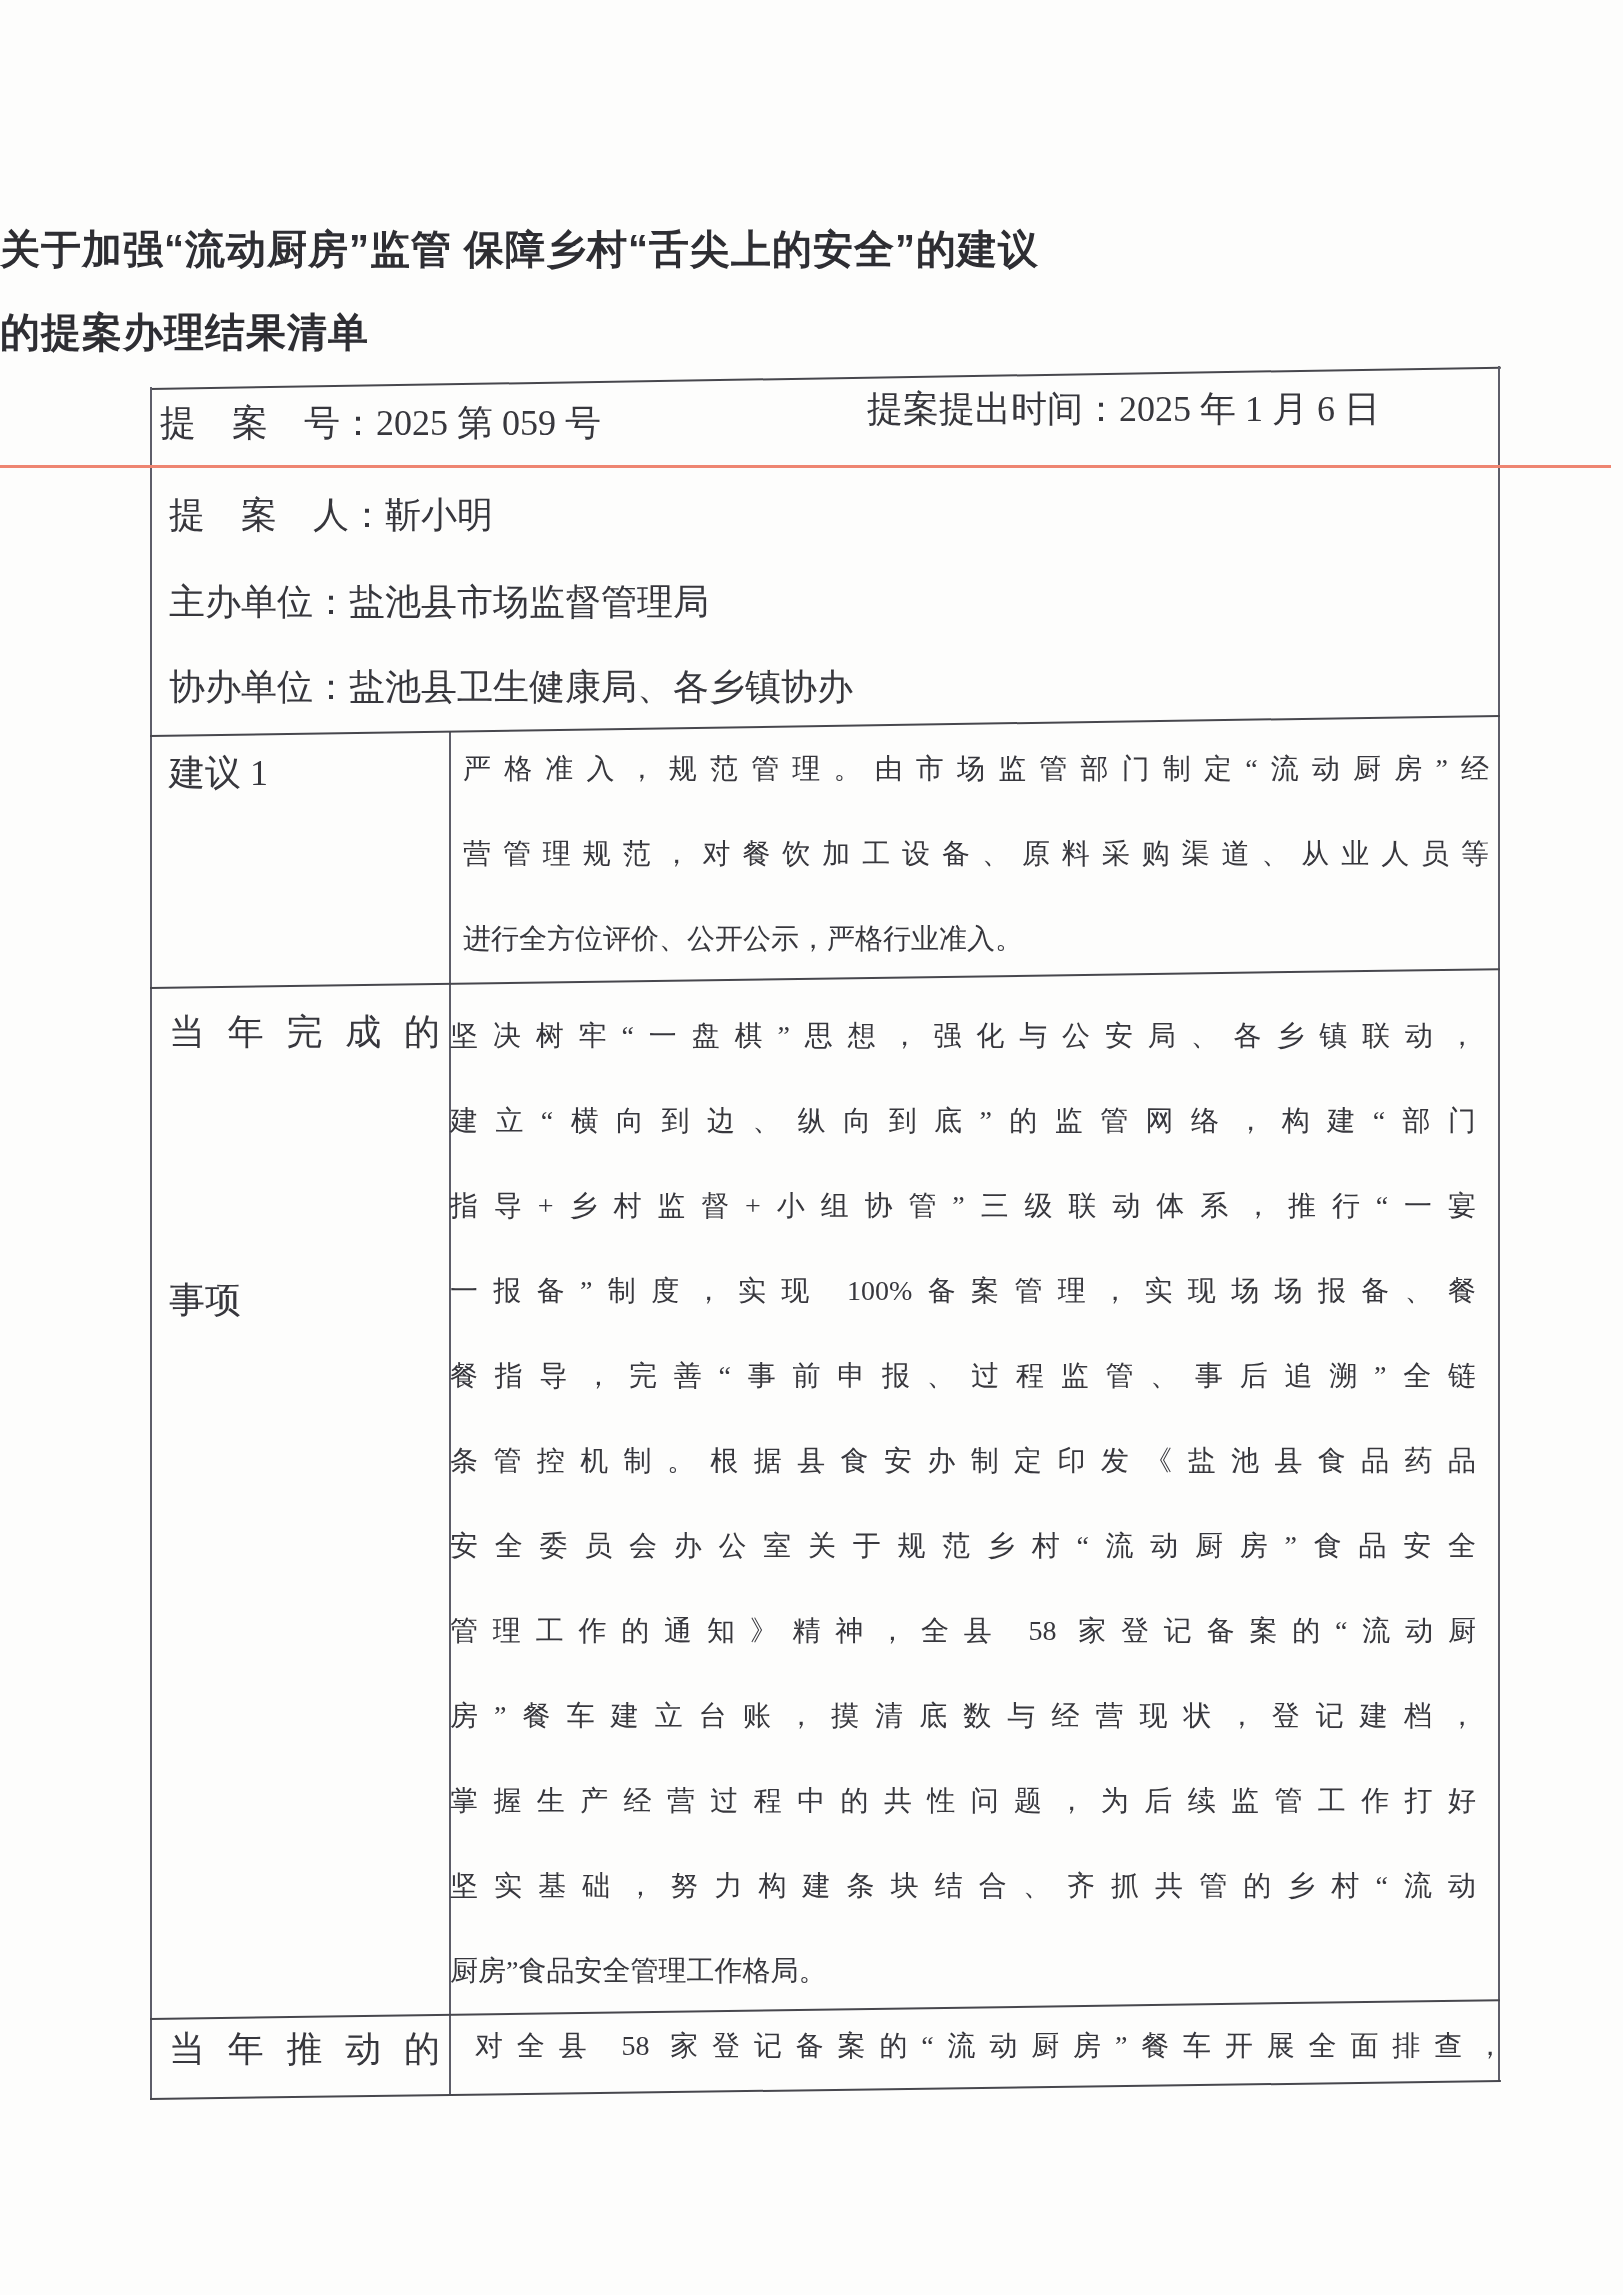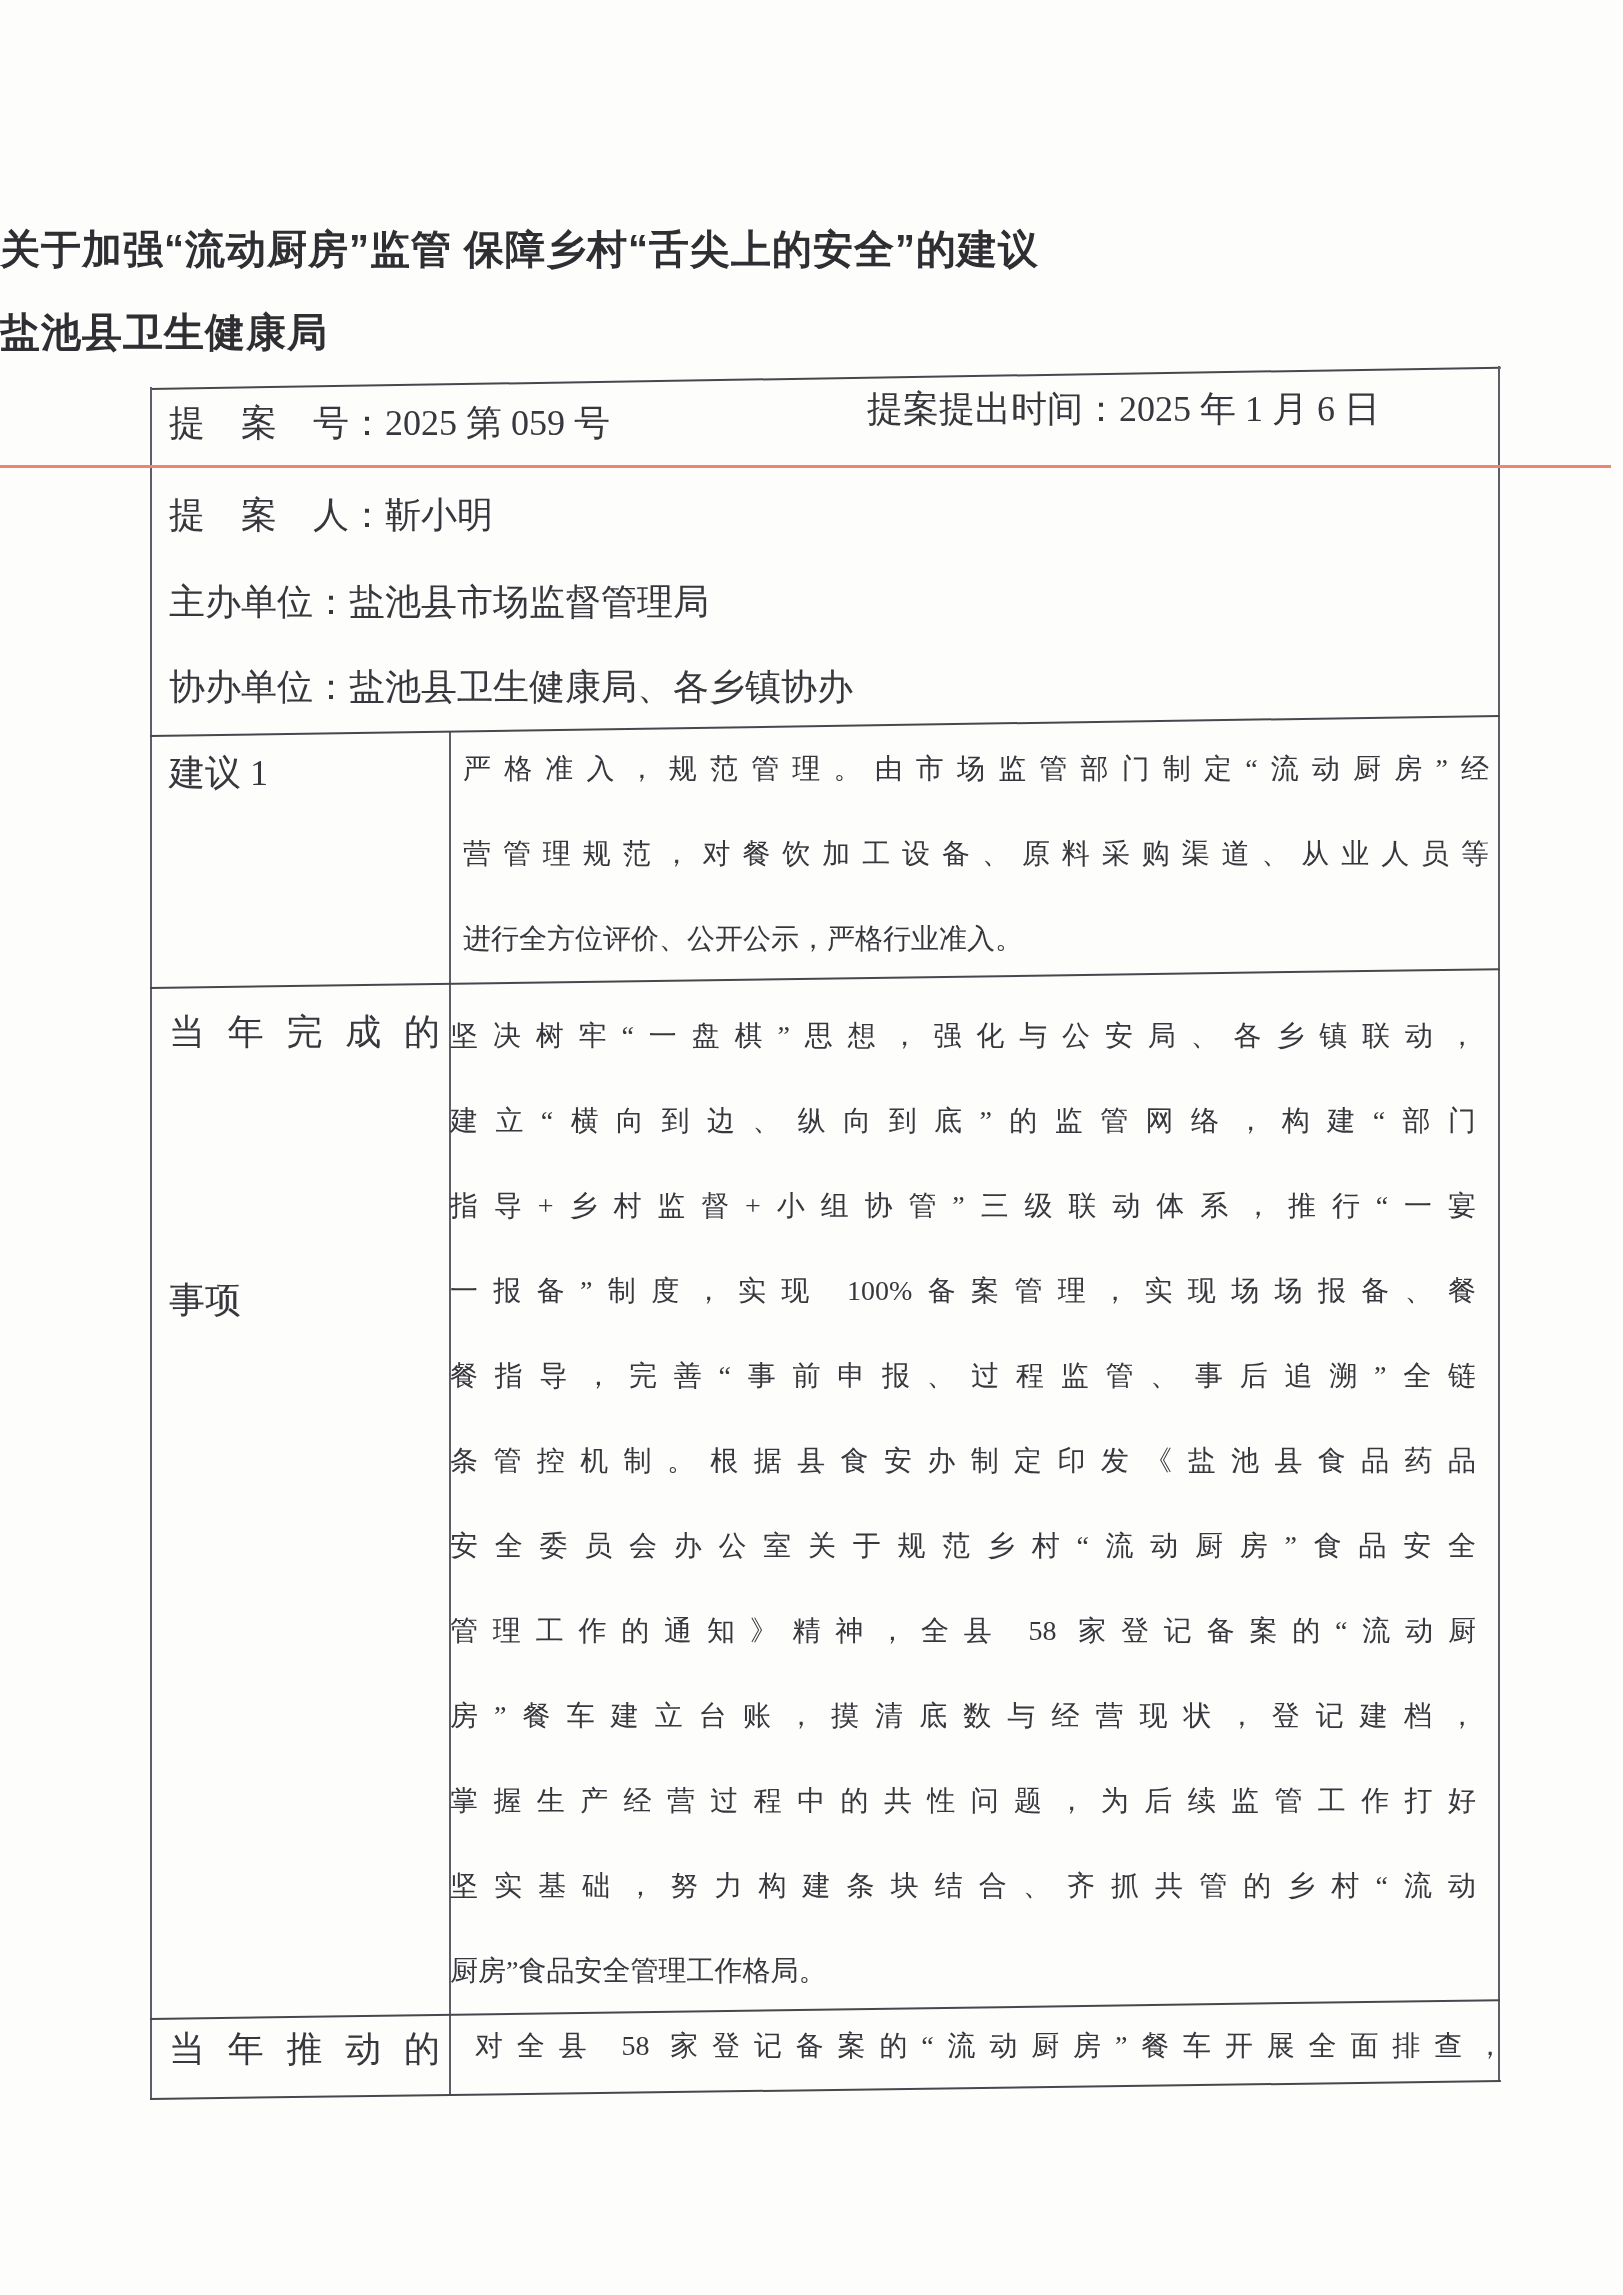--- a/index.html
+++ b/index.html
@@ -20,35 +20,35 @@
                 text-align:justify;text-align-last:justify;}
   .lines .cline:last-child{text-align-last:left;}
   .lines.justify-all .cline:last-child{text-align-last:justify;}
 </style>
 </head>
 <body>
 
 <div class="page">
 
   <div class="abs title" style="top:224px;">关于加强“流动厨房”监管 保障乡村“舌尖上的安全”的建议</div>
-  <div class="abs title" style="top:307px;">盐池县卫生健康局</div>
+  <div class="abs title" style="top:307px;">的提案办理结果清单</div>
 
   <div class="abs skew" style="left:150px;top:388px;width:1351px;transform:rotate(-0.9deg);"></div>
   <div class="abs vline" style="left:150px;top:387px;height:1713px;"></div>
   <div class="abs vline" style="left:1498px;top:366px;height:1716px;"></div>
   <div class="abs vline" style="left:449px;top:731px;height:1363px;"></div>
 
   <div class="abs redline" style="left:0;top:465px;width:1611px;"></div>
 
   <div class="abs skew" style="left:150px;top:735px;width:1350px;transform:rotate(-0.85deg);"></div>
   <div class="abs skew" style="left:150px;top:987px;width:1350px;transform:rotate(-0.8deg);"></div>
   <div class="abs skew" style="left:150px;top:2018px;width:1350px;transform:rotate(-0.8deg);"></div>
   <div class="abs skew" style="left:150px;top:2098px;width:1351px;transform:rotate(-0.76deg);"></div>
 
-  <div class="abs txt" style="left:169px;top:400px;">提　案　号：2025 第 059 号</div>
+  <div class="abs txt" style="left:160px;top:400px;">提　案　号：2025 第 059 号</div>
   <div class="abs txt" style="left:867px;top:379px;margin-top:7px;">提案提出时间：2025 年 1 月 6 日</div>
 
   <div class="abs txt" style="left:169px;top:492px;">提　案　人：靳小明</div>
   <div class="abs txt" style="left:169px;top:579px;">主办单位：盐池县市场监督管理局</div>
   <div class="abs txt" style="left:169px;top:664px;">协办单位：盐池县卫生健康局、各乡镇协办</div>
 
   <div class="abs txt" style="left:169px;top:750px;">建议 1</div>
   <div class="abs lines" style="left:463px;top:745px;">
       <div class="cline">严格准入，规范管理。由市场监管部门制定“流动厨房”经</div>
       <div class="cline">营管理规范，对餐饮加工设备、原料采购渠道、从业人员等</div>

